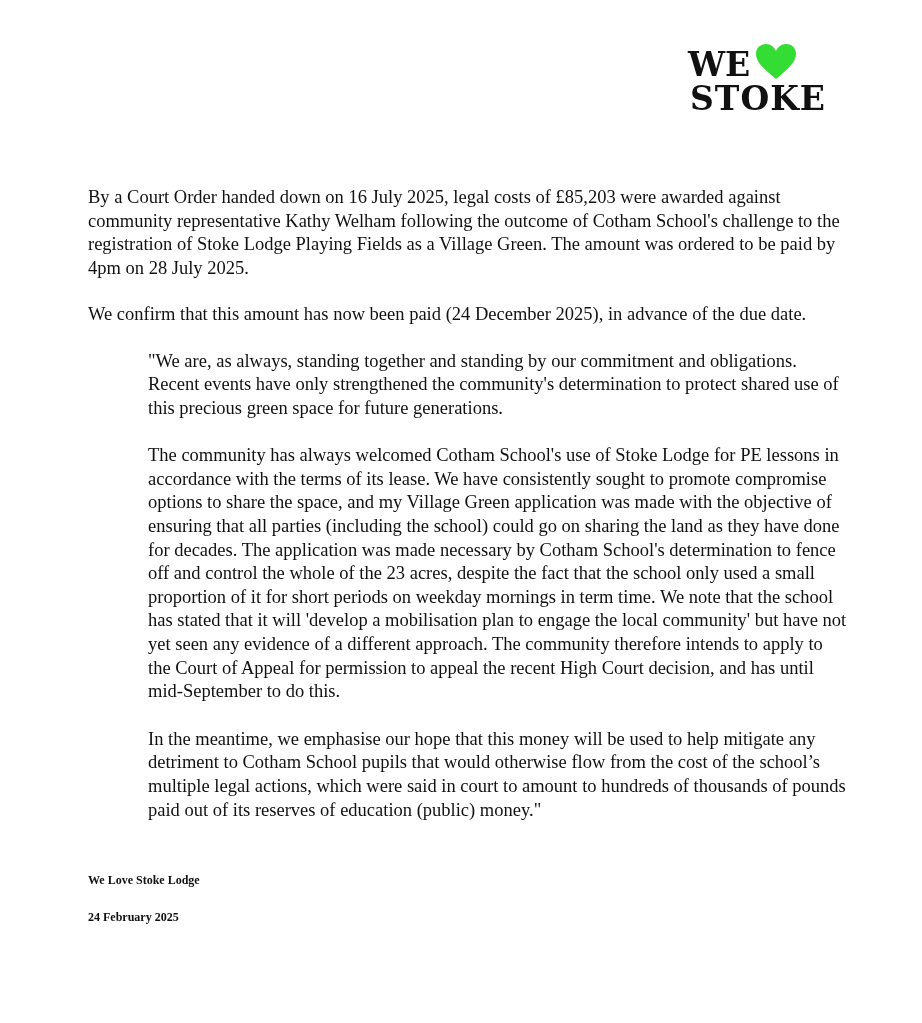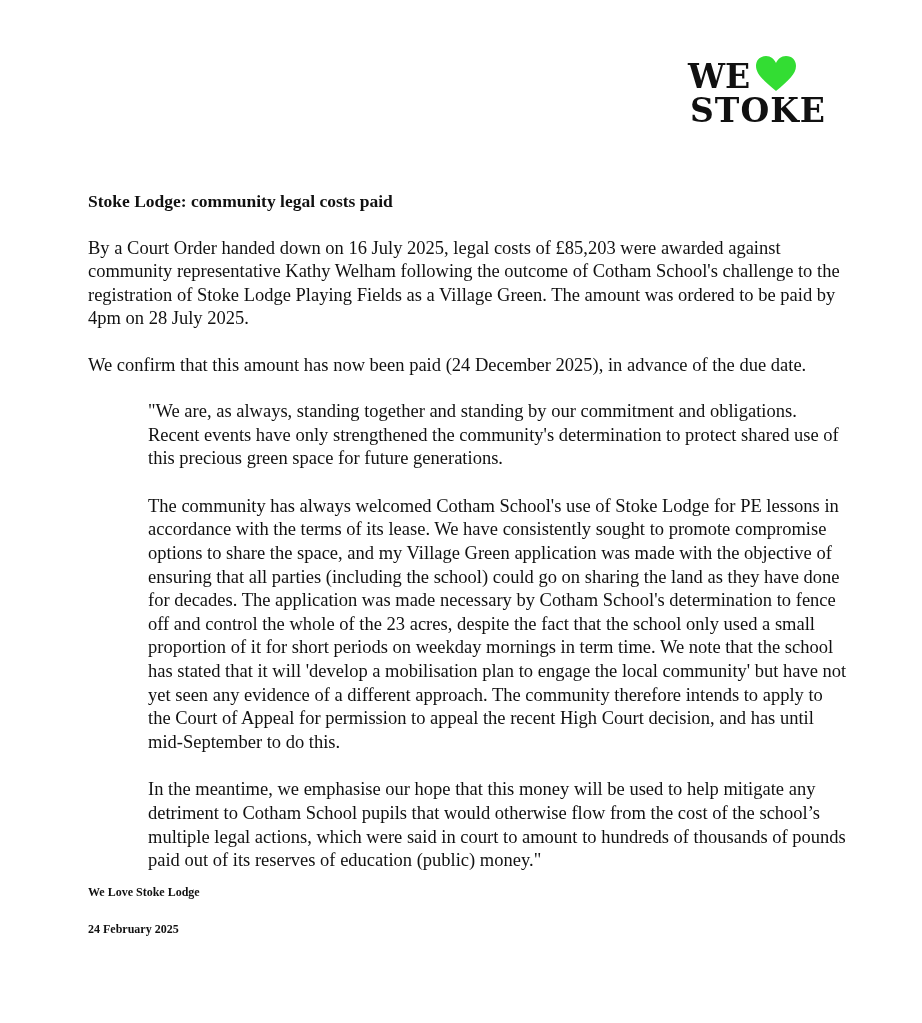--- a/index.html
+++ b/index.html
@@ -10,21 +10,21 @@
     body {
       width: 922px;
       height: 1023px;
       position: relative;
       overflow: hidden;
       font-family: "Liberation Serif", "DejaVu Serif", serif;
       color: #111111;
     }
     .page {
       position: absolute;
-      left: 0; top: 12px;
+      left: 0; top: 0;
       width: 922px;
       height: 870px;
     }
     .logo {
       position: absolute;
       left: 688px;
       top: 44px;
       width: 130px;
       height: 100px;
       font-family: "DejaVu Serif", "Liberation Serif", serif;
@@ -88,21 +88,20 @@
 
   <div class="logo">
     <div class="logo-line we">WE</div>
     <svg class="heart" viewBox="0 0 40 36">
       <path id="heart-path" d="M20 35 C 8 25, 0 18, 0 10 C 0 4, 4 0, 10 0 C 15 0, 18 3, 20 7 C 22 3, 25 0, 30 0 C 36 0, 40 4, 40 10 C 40 18, 32 25, 20 35 Z" fill="#33dd33"></path>
     </svg>
     <div class="logo-line stoke">STOKE</div>
   </div>
 
   <div class="content">
-    <p class="title">Stoke Lodge: community legal costs paid</p>
     <p class="para p1">By a Court Order handed down on 16 July 2025, legal costs of £85,203 were awarded against community representative Kathy Welham following the outcome of Cotham School's challenge to the registration of Stoke Lodge Playing Fields as a Village Green. The amount was ordered to be paid by 4pm on 28 July 2025.</p>
     <p class="para">We confirm that this amount has now been paid (24 December 2025), in advance of the due date.</p>
 
     <div class="quote">
       <p class="para">"We are, as always, standing together and standing by our commitment and obligations. Recent events have only strengthened the community's determination to protect shared use of this precious green space for future generations.</p>
       <p class="para">The community has always welcomed Cotham School's use of Stoke Lodge for PE lessons in accordance with the terms of its lease. We have consistently sought to promote compromise options to share the space, and my Village Green application was made with the objective of ensuring that all parties (including the school) could go on sharing the land as they have done for decades. The application was made necessary by Cotham School's determination to fence off and control the whole of the 23 acres, despite the fact that the school only used a small proportion of it for short periods on weekday mornings in term time. We note that the school has stated that it will 'develop a mobilisation plan to engage the local community' but have not yet seen any evidence of a different approach. The community therefore intends to apply to the Court of Appeal for permission to appeal the recent High Court decision, and has until mid-September to do this.</p>
       <p class="para">In the meantime, we emphasise our hope that this money will be used to help mitigate any detriment to Cotham School pupils that would otherwise flow from the cost of the school’s multiple legal actions, which were said in court to amount to hundreds of thousands of pounds paid out of its reserves of education (public) money."</p>
     </div>
   </div>
 

